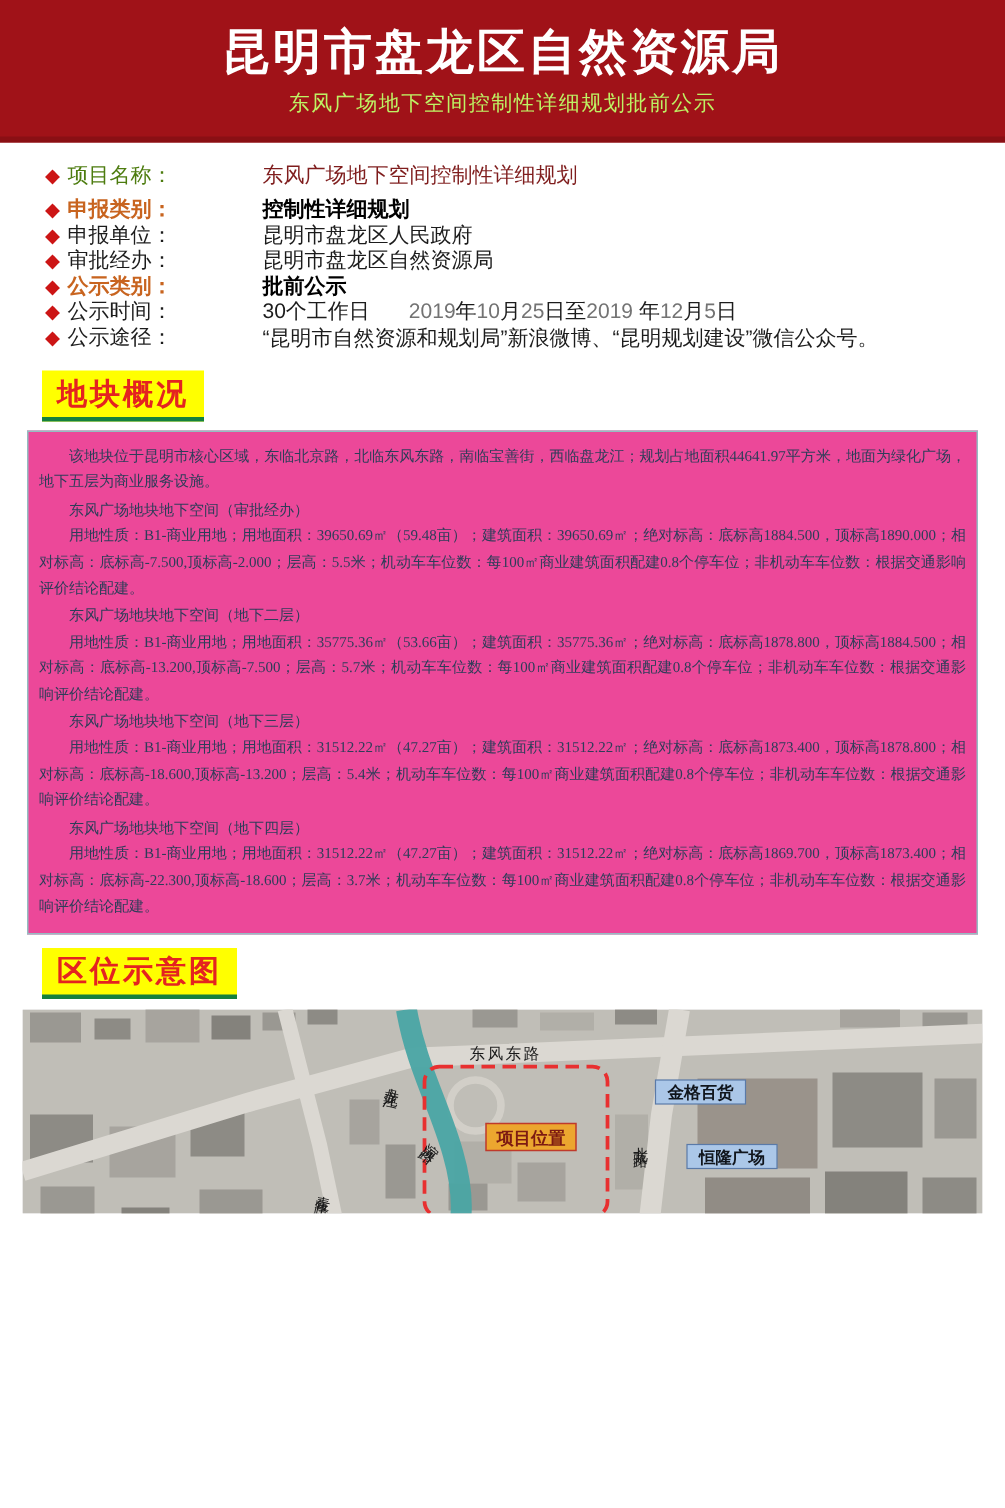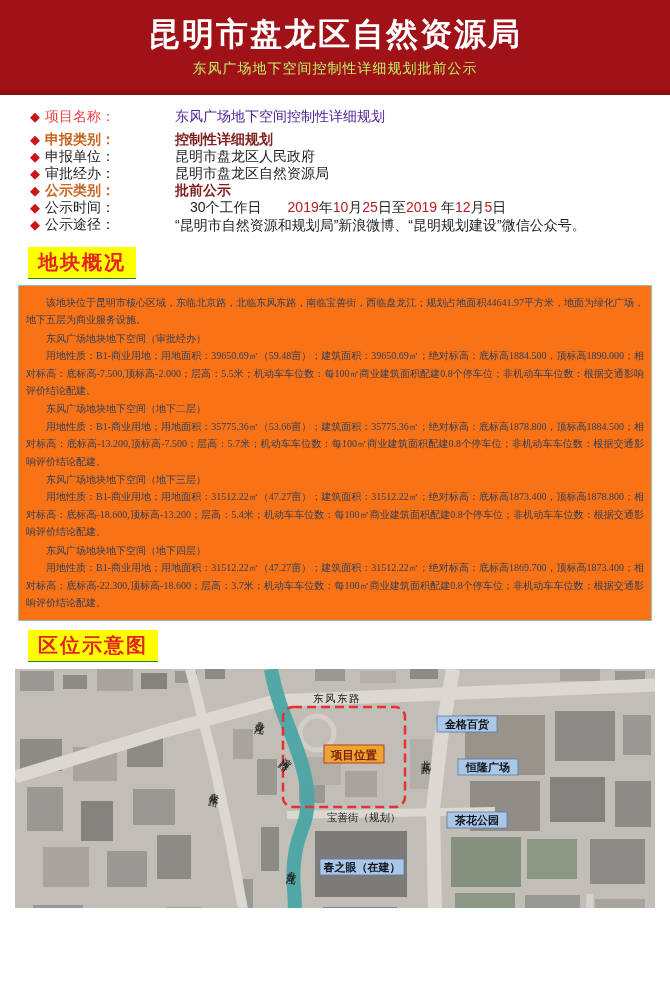--- a/index.html
+++ b/index.html
@@ -1,47 +1,47 @@
 <!DOCTYPE html>
 <html><head>
 <meta charset="utf-8">
 <style>
   html,body{margin:0;padding:0;}
   body{width:670px;font-family:"Liberation Sans","DejaVu Sans",sans-serif;background:#ffffff;}
-  .page{position:relative;width:670px;height:908px;overflow:hidden;background:#ffffff;}
+  .page{position:relative;width:670px;height:809px;overflow:hidden;background:#ffffff;}
 
   
   .header{height:95px;background:#a01218;border-bottom:4px solid #8a0f14;text-align:center;box-sizing:border-box;padding-top:16px;}
   .header .title{color:#ffffff;font-size:32px;font-weight:bold;letter-spacing:2px;line-height:36px;margin:0;}
   .header .subtitle{color:#bef264;font-size:14px;letter-spacing:1px;margin-top:8px;}
 
   
   .info{padding:13px 10px 0 30px;font-size:14px;color:#222;}
   .info-row{display:flex;line-height:17px;margin-bottom:0;}
   .info-row.gap{margin-bottom:6px;}
   .info-label{width:145px;flex:0 0 145px;display:flex;}
   .diamond{color:#cc1515;margin-right:5px;font-size:13px;}
-  .lbl-orange{color:#ef4444;}
+  .lbl-orange{color:#4d7c0f;}
   .lbl-orange-b{color:#c8641f;font-weight:bold;}
   .lbl-black{color:#1c1c1c;}
-  .val-green{color:#4c1d95;text-align:center;}
-  .val-red{color:#7f1d1d;font-weight:bold;}
+  .val-green{color:#7f1d1d;text-align:center;}
+  .val-red{color:#000000;font-weight:bold;}
   .val-black{color:#1c1c1c;}
   .seg-k{color:#1c1c1c;}
-  .seg-o{color:#b91c1c;}
-  .time-prefix{margin-right:26px;margin-left:15px;}
+  .seg-o{color:#737373;}
+  .time-prefix{margin-right:26px;}
   .channel-lines div{line-height:18px;}
 
   
-  .sec-head{display:inline-block;margin-left:28px;background:#ffff00;color:#e42320;font-size:20px;font-weight:bold;padding:2px 10px 2px 10px;border-bottom:1px solid #15803d;letter-spacing:2px;}
+  .sec-head{display:inline-block;margin-left:28px;background:#ffff00;color:#e42320;font-size:20px;font-weight:bold;padding:2px 10px 2px 10px;border-bottom:3px solid #15803d;letter-spacing:2px;}
   .sec-head.first{margin-top:13px;}
   .sec-head.second{margin-top:9px;}
 
   
-  .overview-box{width:634px;margin:6px auto 0 auto;background:#f97316;border:1px solid #94bdc2;box-sizing:border-box;padding:8px 7px 9px 7px;
+  .overview-box{width:634px;margin:6px auto 0 auto;background:#ec4899;border:1px solid #94bdc2;box-sizing:border-box;padding:8px 7px 9px 7px;
     font-family:"Liberation Serif","DejaVu Serif",serif;font-size:10px;color:#2e3d59;}
   .overview-box p{margin:0;text-indent:2em;line-height:17.4px;text-align:justify;}
   .overview-box p.sec-title{margin-top:1px;}
 
   
   .map-wrap{margin:7px 15px 0 15px;}
   .map-wrap svg{display:block;}
   .map-road-label{font-size:10.5px;fill:#1a1a1a;}
   .map-road-label-v{font-size:10px;fill:#1a1a1a;writing-mode:vertical-rl;letter-spacing:2px;}
   .map-blue-label-text{font-size:11px;font-weight:600;fill:#10151c;text-anchor:middle;}

